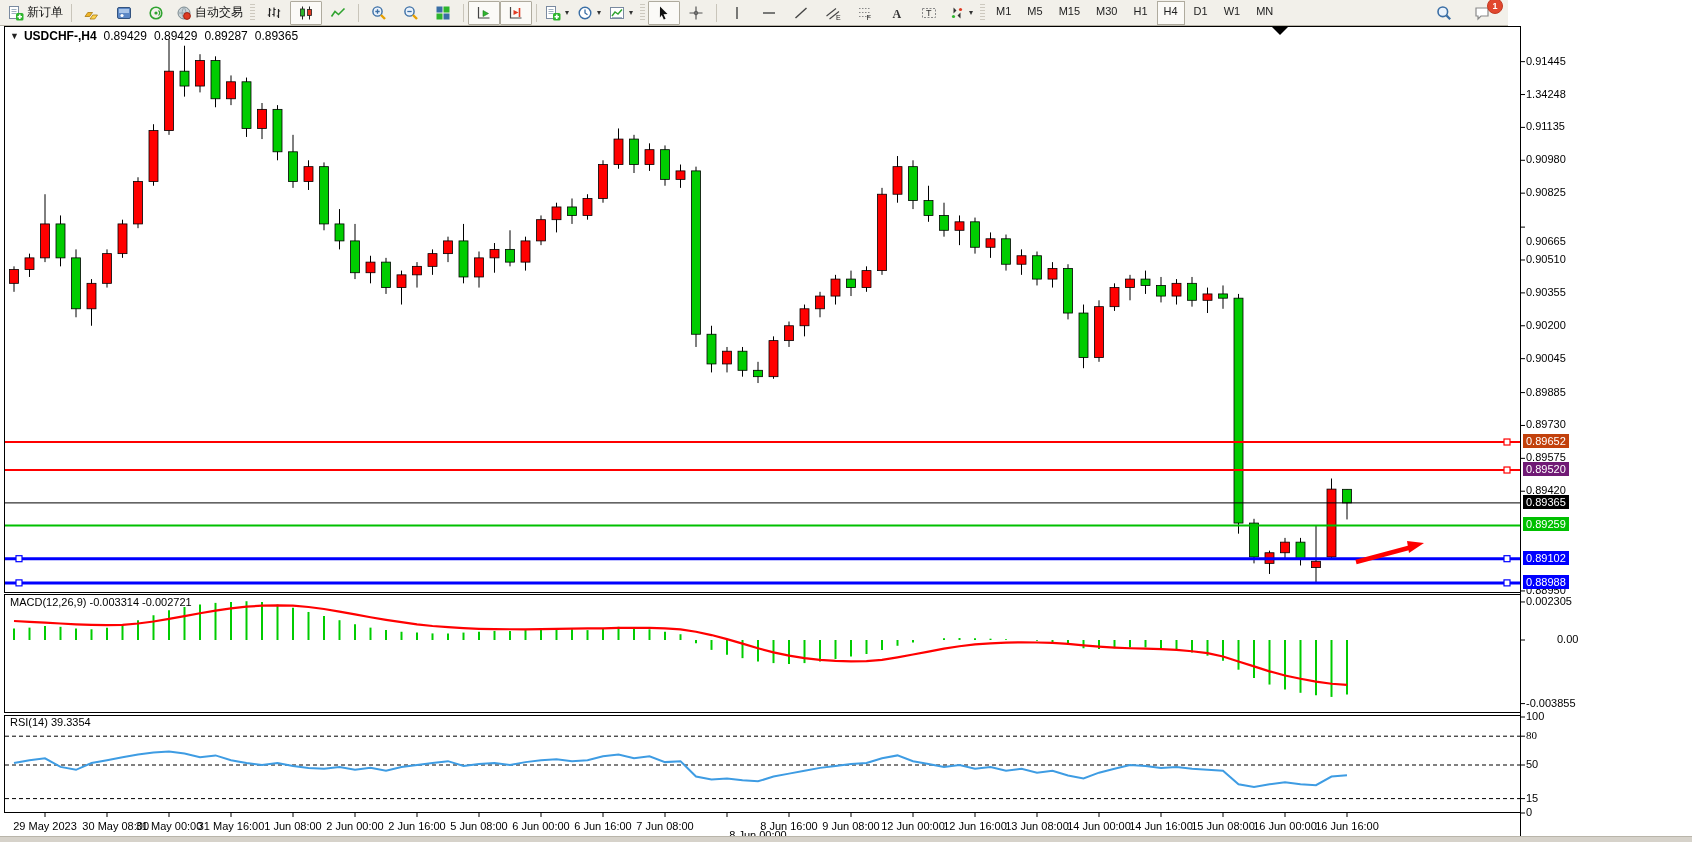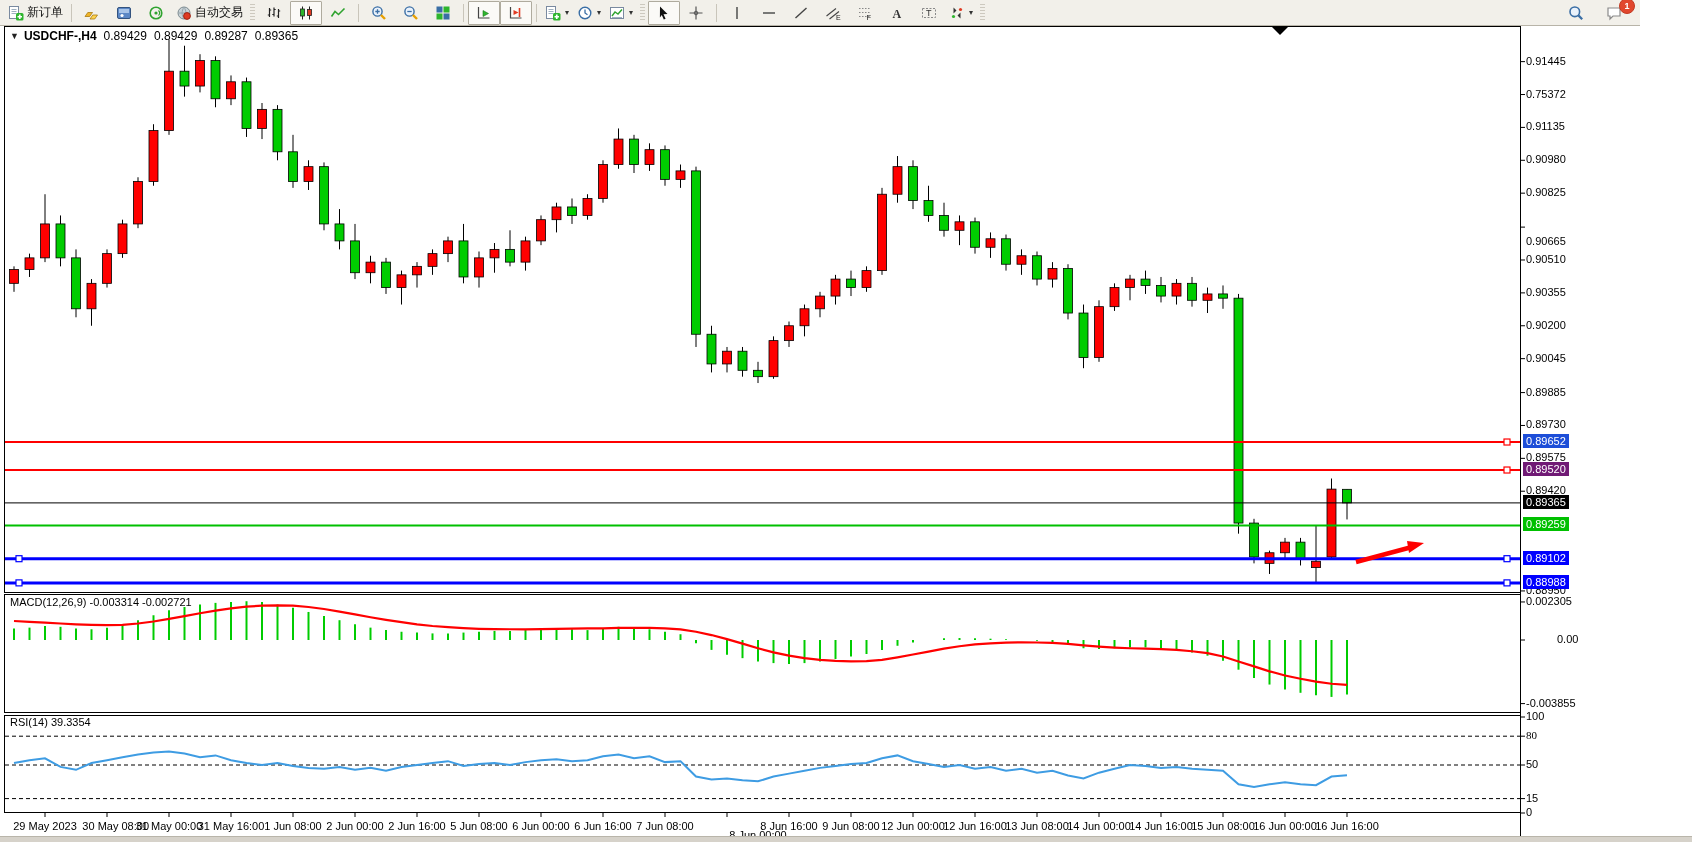--- a/index.html
+++ b/index.html
@@ -1,18 +1,18 @@
 <!DOCTYPE html>
 <html><head>
 <meta charset="utf-8">
 <style>
   html,body{margin:0;padding:0;width:1692px;height:842px;overflow:hidden;background:#fff;
     font-family:"Liberation Sans",sans-serif;-webkit-font-smoothing:antialiased;}
   
-  #toolbar{position:absolute;left:0;top:0;width:1640px;height:26px;background:#F2F0EA;
+  #toolbar{position:absolute;left:0;top:0;width:1508px;height:26px;background:#F2F0EA;
     border-bottom:1px solid #B8B4A8;display:flex;align-items:center;padding:0 4px;box-sizing:border-box;}
   .grip{width:5px;height:18px;margin:0 3px;background-image:repeating-linear-gradient(#c9c5ba 0 1px,transparent 1px 3px);background-size:1px 100%;background-repeat:repeat-x;opacity:.9;}
   .sep{width:1px;height:18px;background:#c9c5ba;margin:0 4px;}
   .tbtn{display:flex;align-items:center;gap:3px;height:22px;min-width:24px;justify-content:center;
     padding:0 3px;border:1px solid transparent;border-radius:1px;cursor:default;}
   .tbtn.active{background:#FBFAF7;border:1px solid #AFAB9E;}
   .tbtn .lbl{font-size:12px;color:#111;white-space:nowrap;}
   .tbtn svg{display:block;}
   .caret{font-size:8px;color:#333;margin-left:1px;}
   .tfbtn{font-size:11px;color:#222;padding:2px 6px;height:18px;line-height:14px;border:1px solid transparent;margin:0 1px;}
@@ -270,20 +270,31 @@
             <path d="M4.5 2.5l3 3-3 3z" fill="#333"></path>
             <path d="M11.5 13.5l-3-3 3-3z" fill="#333"></path>
             <circle cx="11.5" cy="4.5" r="1.6" fill="#E03A22"></circle>
             <circle cx="4.5" cy="11.5" r="1.6" fill="#2DB52D"></circle>
           </svg>
         </span>
         <span class="caret">▾</span>
       </div>
     </div>
   <div class="grip"></div>
+  <div id="tf-group" style="display: flex;">
+      <div class="tfbtn">M1</div>
+      <div class="tfbtn">M5</div>
+      <div class="tfbtn">M15</div>
+      <div class="tfbtn">M30</div>
+      <div class="tfbtn">H1</div>
+      <div class="tfbtn active">H4</div>
+      <div class="tfbtn">D1</div>
+      <div class="tfbtn">W1</div>
+      <div class="tfbtn">MN</div>
+    </div>
   <div id="tb-right">
       <div class="tbtn" style="position: relative;">
         <span>
           <svg width="16" height="16" viewBox="0 0 16 16">
             <circle cx="6.8" cy="6.8" r="4.8" fill="#EAF2FB" stroke="#3A6EA5" stroke-width="1.6"></circle>
             <line x1="10.4" y1="10.4" x2="14.2" y2="14.2" stroke="#3A6EA5" stroke-width="2.2"></line>
           </svg>
         </span>
       </div>
       <div class="tbtn" style="position: relative;">
@@ -638,35 +649,35 @@
   <span class="num">0.89429</span>
   <span class="num">0.89287</span>
   <span class="num">0.89365</span>
 </div>
 
 <div class="pane-label" style="left:10px;top:596px;">MACD(12,26,9) -0.003314 -0.002721</div>
 <div class="pane-label" style="left:10px;top:716px;">RSI(14) 39.3354</div>
 
 <div id="axis-labels">
     <div class="pl" style="top: 54.6395px;">0.91445</div>
-    <div class="pl" style="top: 87.5218px;">0.75372</div>
+    <div class="pl" style="top: 87.5218px;">1.34248</div>
     <div class="pl" style="top: 120.404px;">0.91135</div>
     <div class="pl" style="top: 153.287px;">0.90980</div>
     <div class="pl" style="top: 186.169px;">0.90825</div>
     <div class="pl" style="top: 235px;">0.90665</div>
     <div class="pl" style="top: 252.994px;">0.90510</div>
     <div class="pl" style="top: 285.877px;">0.90355</div>
     <div class="pl" style="top: 318.759px;">0.90200</div>
     <div class="pl" style="top: 351.641px;">0.90045</div>
     <div class="pl" style="top: 385.584px;">0.89885</div>
     <div class="pl" style="top: 418.467px;">0.89730</div>
     <div class="pl" style="top: 451.349px;">0.89575</div>
     <div class="pl" style="top: 484.231px;">0.89420</div>
     <div class="pl" style="top: 583.939px;">0.88950</div>
-    <div class="plx" style="top: 434.014px; background: #1d4ed8; color: rgb(255, 255, 255);">0.89652</div>
+    <div class="plx" style="top: 434.014px; background: #c2410c; color: rgb(255, 255, 255);">0.89652</div>
     <div class="plx" style="top: 462.017px; background: #701a75; color: rgb(255, 255, 255);">0.89520</div>
     <div class="plx" style="top: 494.899px; background: rgb(0, 0, 0); color: rgb(255, 255, 255);">0.89365</div>
     <div class="plx" style="top: 517.387px; background: rgb(0, 192, 0); color: rgb(255, 255, 255);">0.89259</div>
     <div class="plx" style="top: 550.693px; background: rgb(0, 0, 255); color: rgb(255, 255, 255);">0.89102</div>
     <div class="plx" style="top: 574.878px; background: rgb(0, 0, 255); color: rgb(255, 255, 255);">0.88988</div>
     <div class="pl" style="top: 594.967px;">0.002305</div>
     <div class="pl" style="top: 633px; padding-left: 31px;">0.00</div>
     <div class="pl" style="top: 696.607px;">-0.003855</div>
     <div class="pl" style="top: 710px;">100</div>
     <div class="pl" style="top: 729.2px; font-family: Liberation Serif, serif;">80</div>

